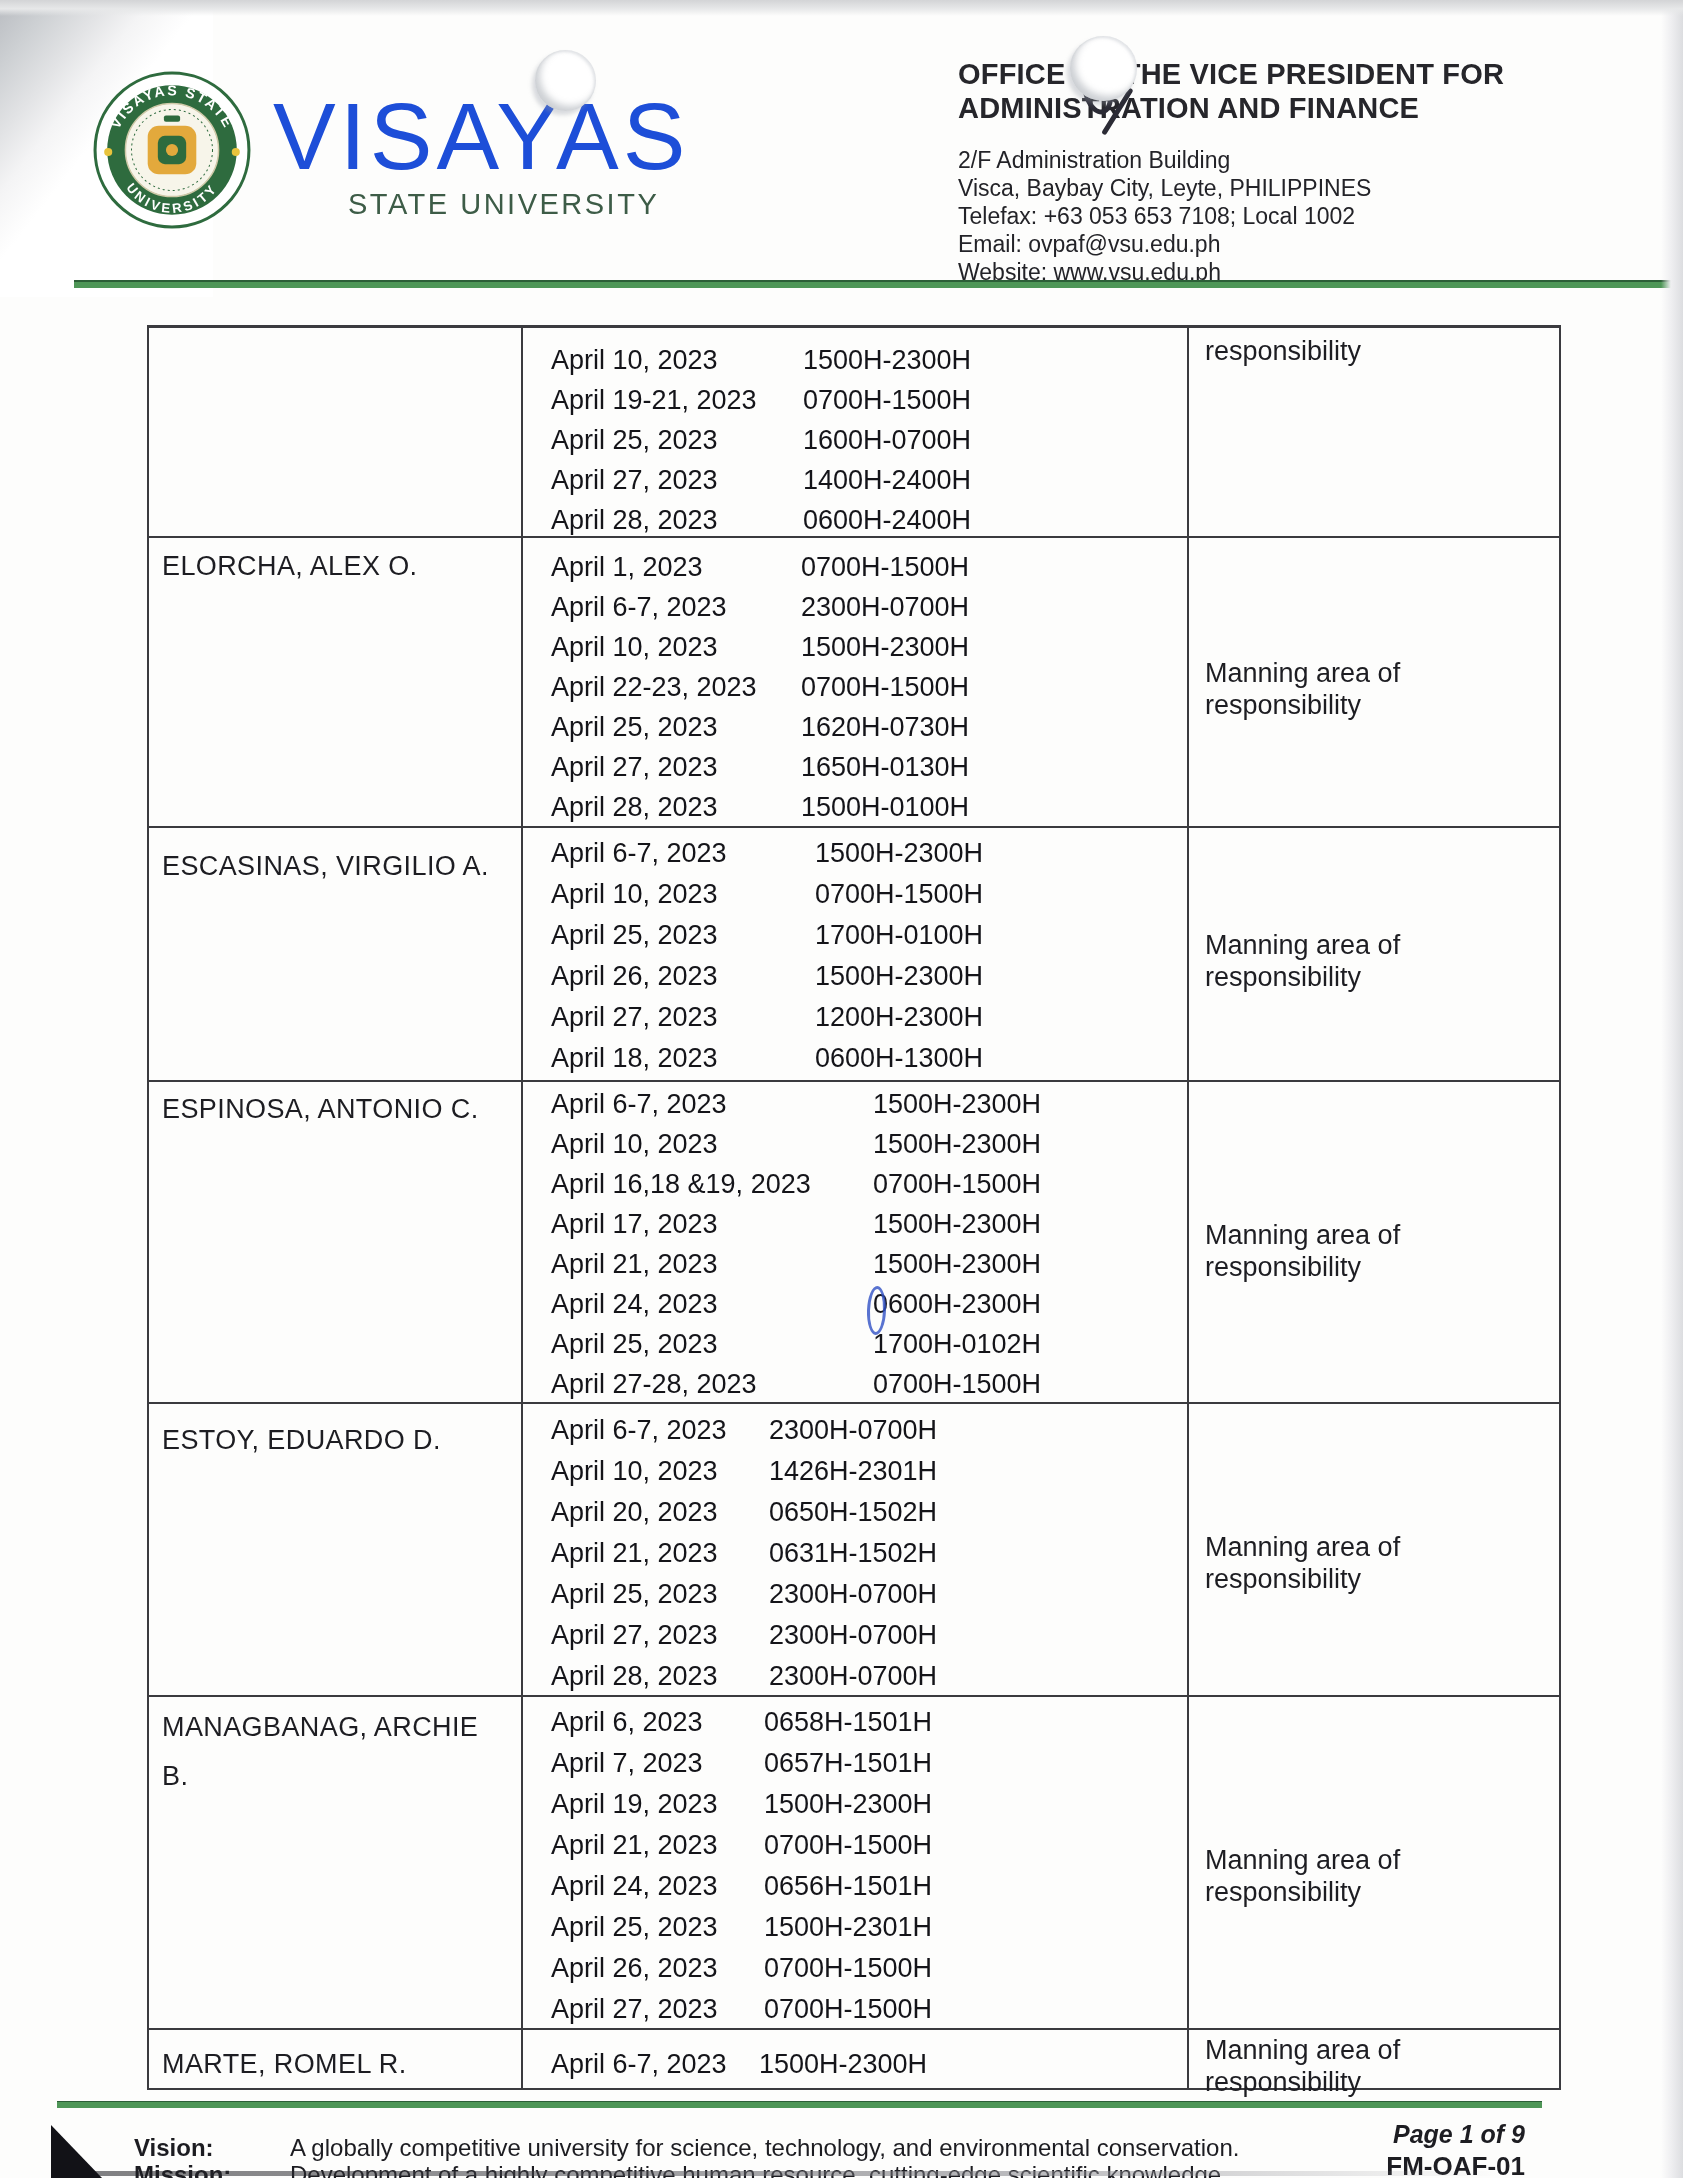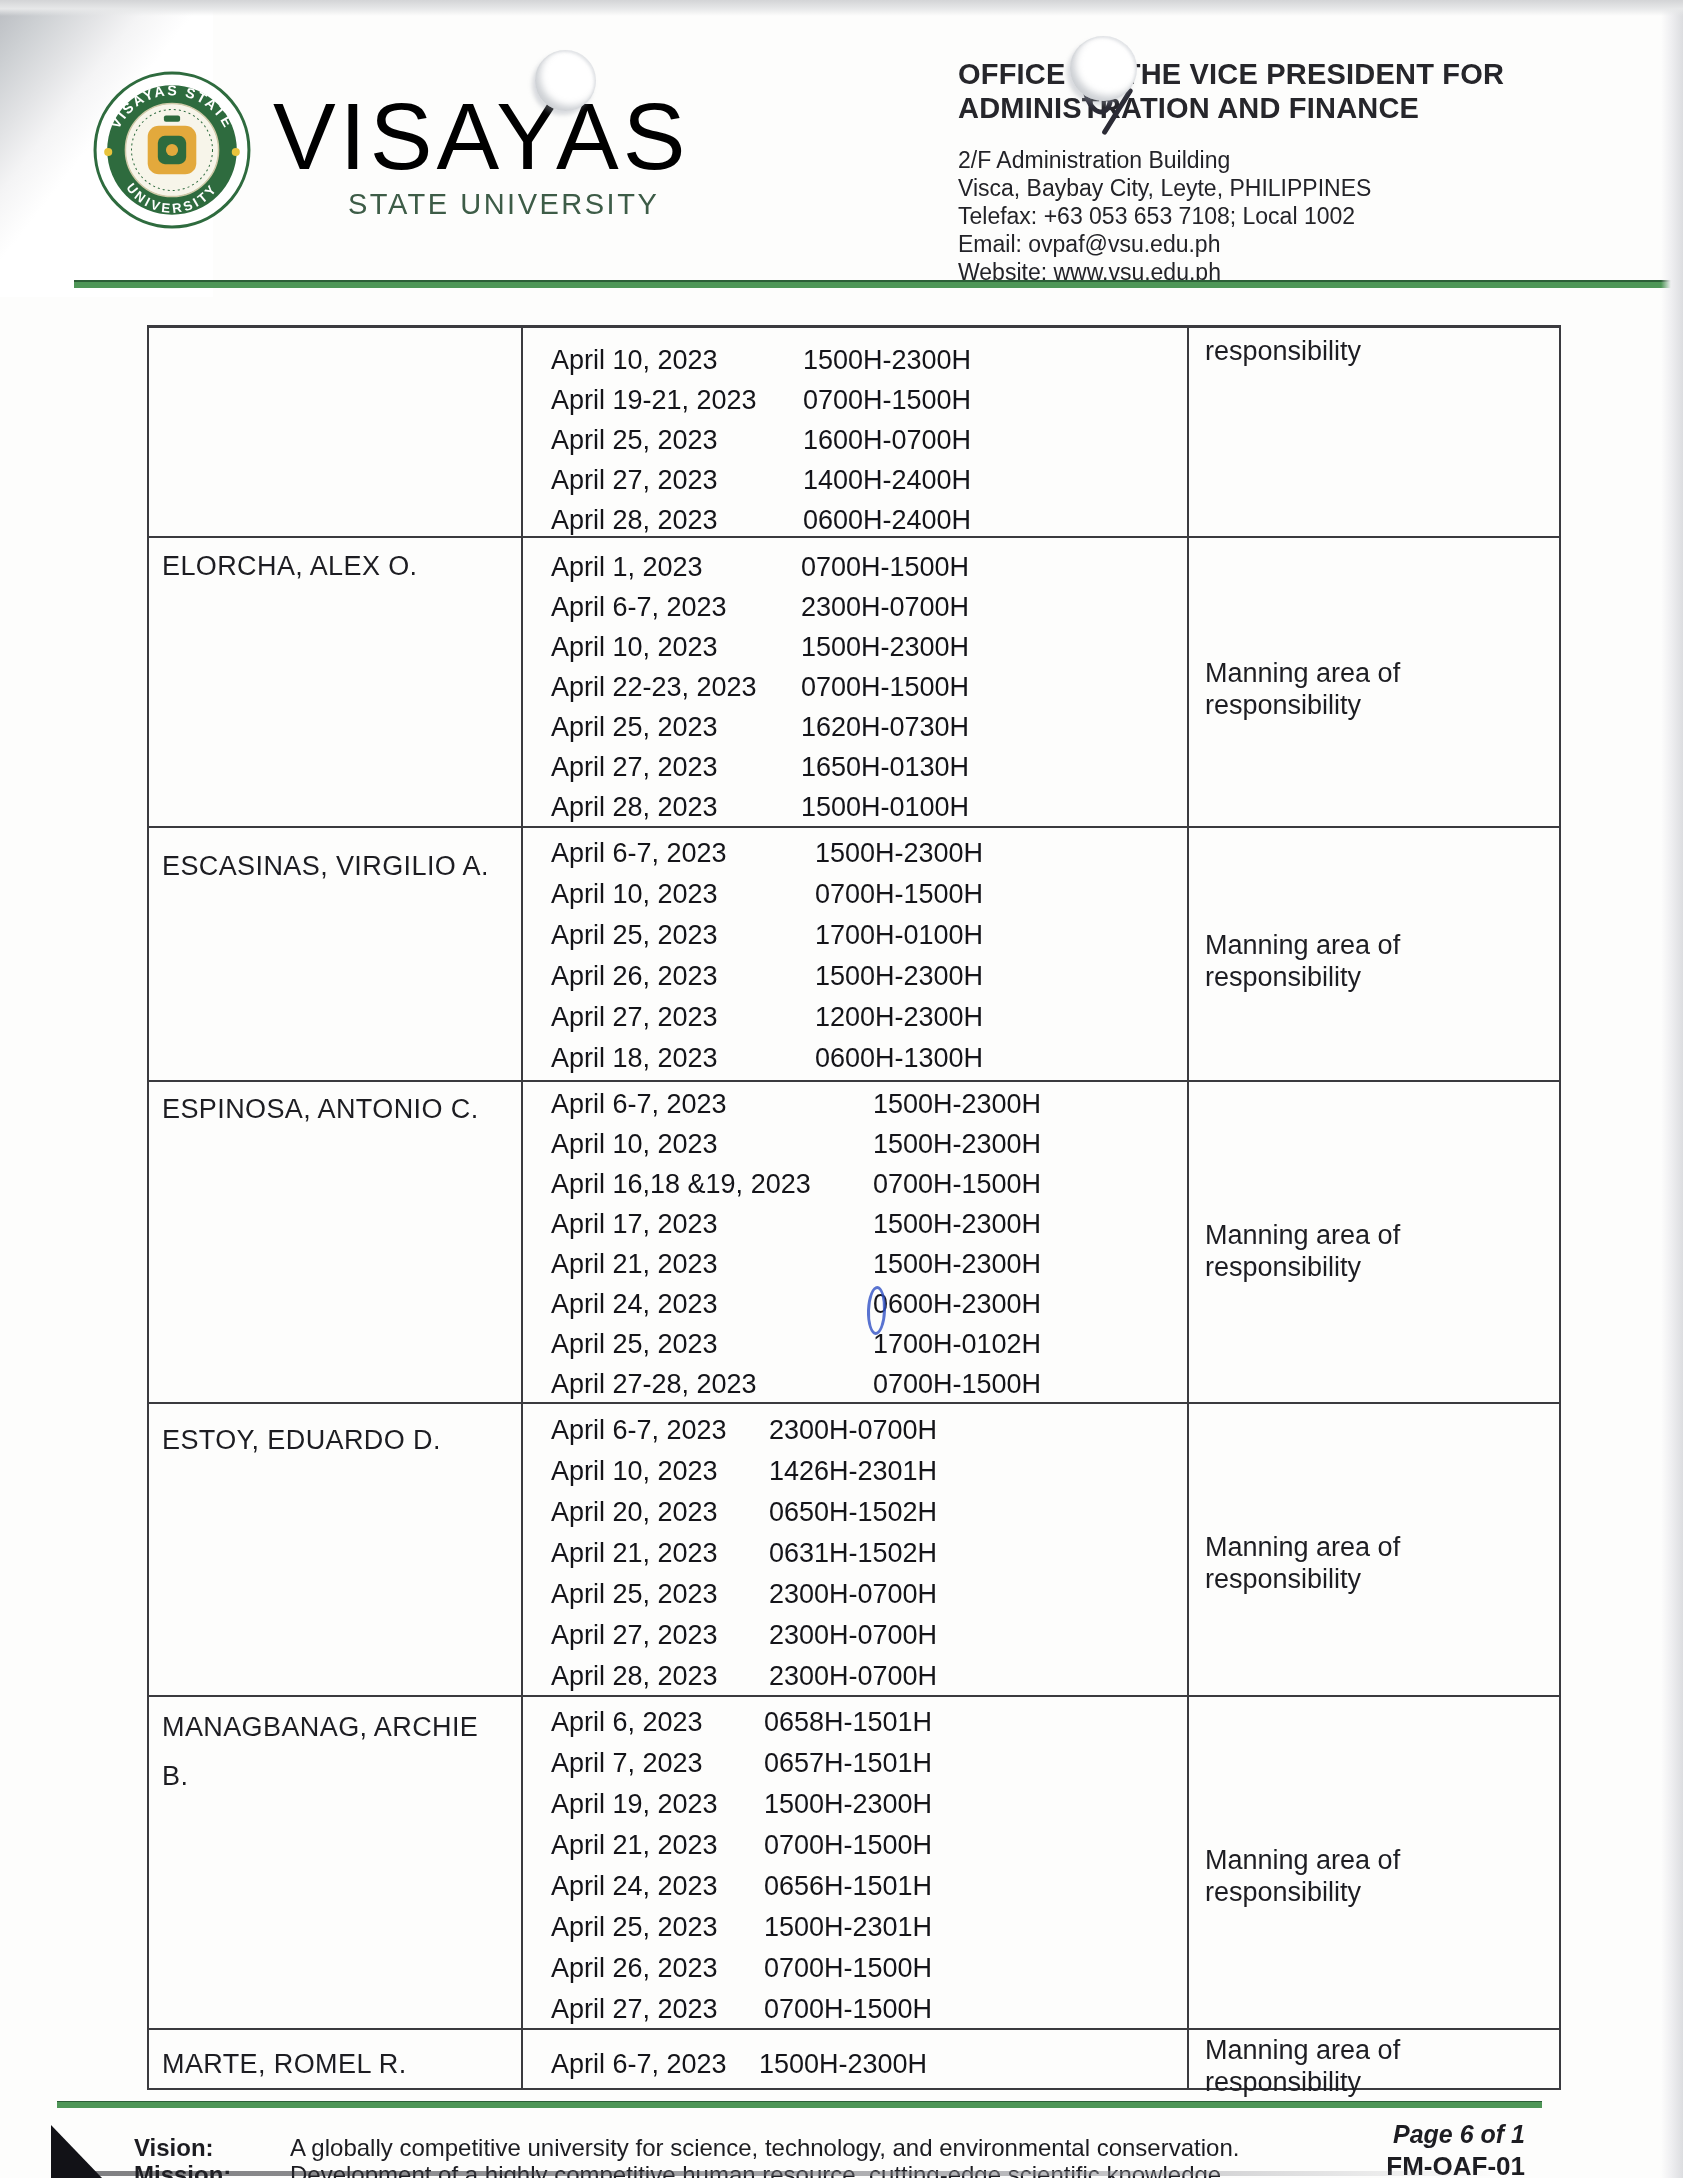--- a/index.html
+++ b/index.html
@@ -22,21 +22,21 @@
   .blue-mark{position:absolute;left:867px;top:1286px;width:13px;height:43px;z-index:5;
     border:3px solid #3050c4;border-radius:50%;opacity:.8;transform:rotate(2deg);}
   .bottom-streak{position:absolute;left:54px;top:2171px;width:1445px;height:5px;z-index:4;
     background:linear-gradient(to right,#17171c 0%,#3a3a40 30%,#8a8a90 70%,rgba(150,150,155,0) 100%);opacity:.55;}
   .bottom-wedge{position:absolute;left:51px;top:2125px;width:51px;height:53px;z-index:4;
     background:#121217;clip-path:polygon(0 100%,100% 100%,0 0);}
   
   .letterhead{position:absolute;left:0;top:0;width:1683px;height:287px;z-index:2;}
   .seal{position:absolute;left:91px;top:69px;width:162px;height:162px;z-index:2;}
   .wordmark{position:absolute;left:273px;top:87px;font-size:94px;font-weight:400;
-    color:#000000;letter-spacing:4px;line-height:99px;z-index:2;}
+    color:#1d4ed8;letter-spacing:4px;line-height:99px;z-index:2;}
   .logo-sub{position:absolute;left:348px;top:188px;font-size:29px;color:#3d5c47;
     letter-spacing:2.5px;z-index:2;}
   .office{position:absolute;left:958px;top:57px;width:634px;z-index:2;}
   .office .title{font-size:29px;font-weight:bold;color:#26262b;line-height:34px;letter-spacing:0.2px;}
   .office .addr{font-size:23px;color:#232328;line-height:26px;margin-top:2px;}
   .green-rule-top{position:absolute;left:74px;top:280px;width:1609px;height:6px;
     background:#4e9657;border-top:2px solid #2c5e37;z-index:2;}
   
   .table-wrap{position:absolute;left:147px;top:325px;width:1414px;z-index:2;
     border:2px solid #3b3b3f;border-top-width:3px;box-sizing:border-box;background:transparent;}
@@ -349,21 +349,21 @@
             <span class="sdate">April 6-7, 2023</span>
             <span class="stime">1500H-2300H</span>
           </div>
         </div>
         <div class="cell c3 resp">Manning area of
 responsibility</div>
       </div>
     </div>
 
   <div class="green-rule-bottom"></div>
-  <div class="page-label">Page 6 of 1</div>
+  <div class="page-label">Page 1 of 9</div>
   <div class="form-code">FM-OAF-01</div>
   <div class="vm-row vision-row">
     <span class="lbl">Vision:</span><span>A globally competitive university for science, technology, and environmental conservation.</span>
   </div>
   <div class="vm-row mission-row">
     <span class="lbl">Mission:</span><span>Development of a highly competitive human resource, cutting-edge scientific knowledge</span>
   </div>
 
   <div class="bottom-streak"></div>
   <div class="bottom-wedge"></div>

